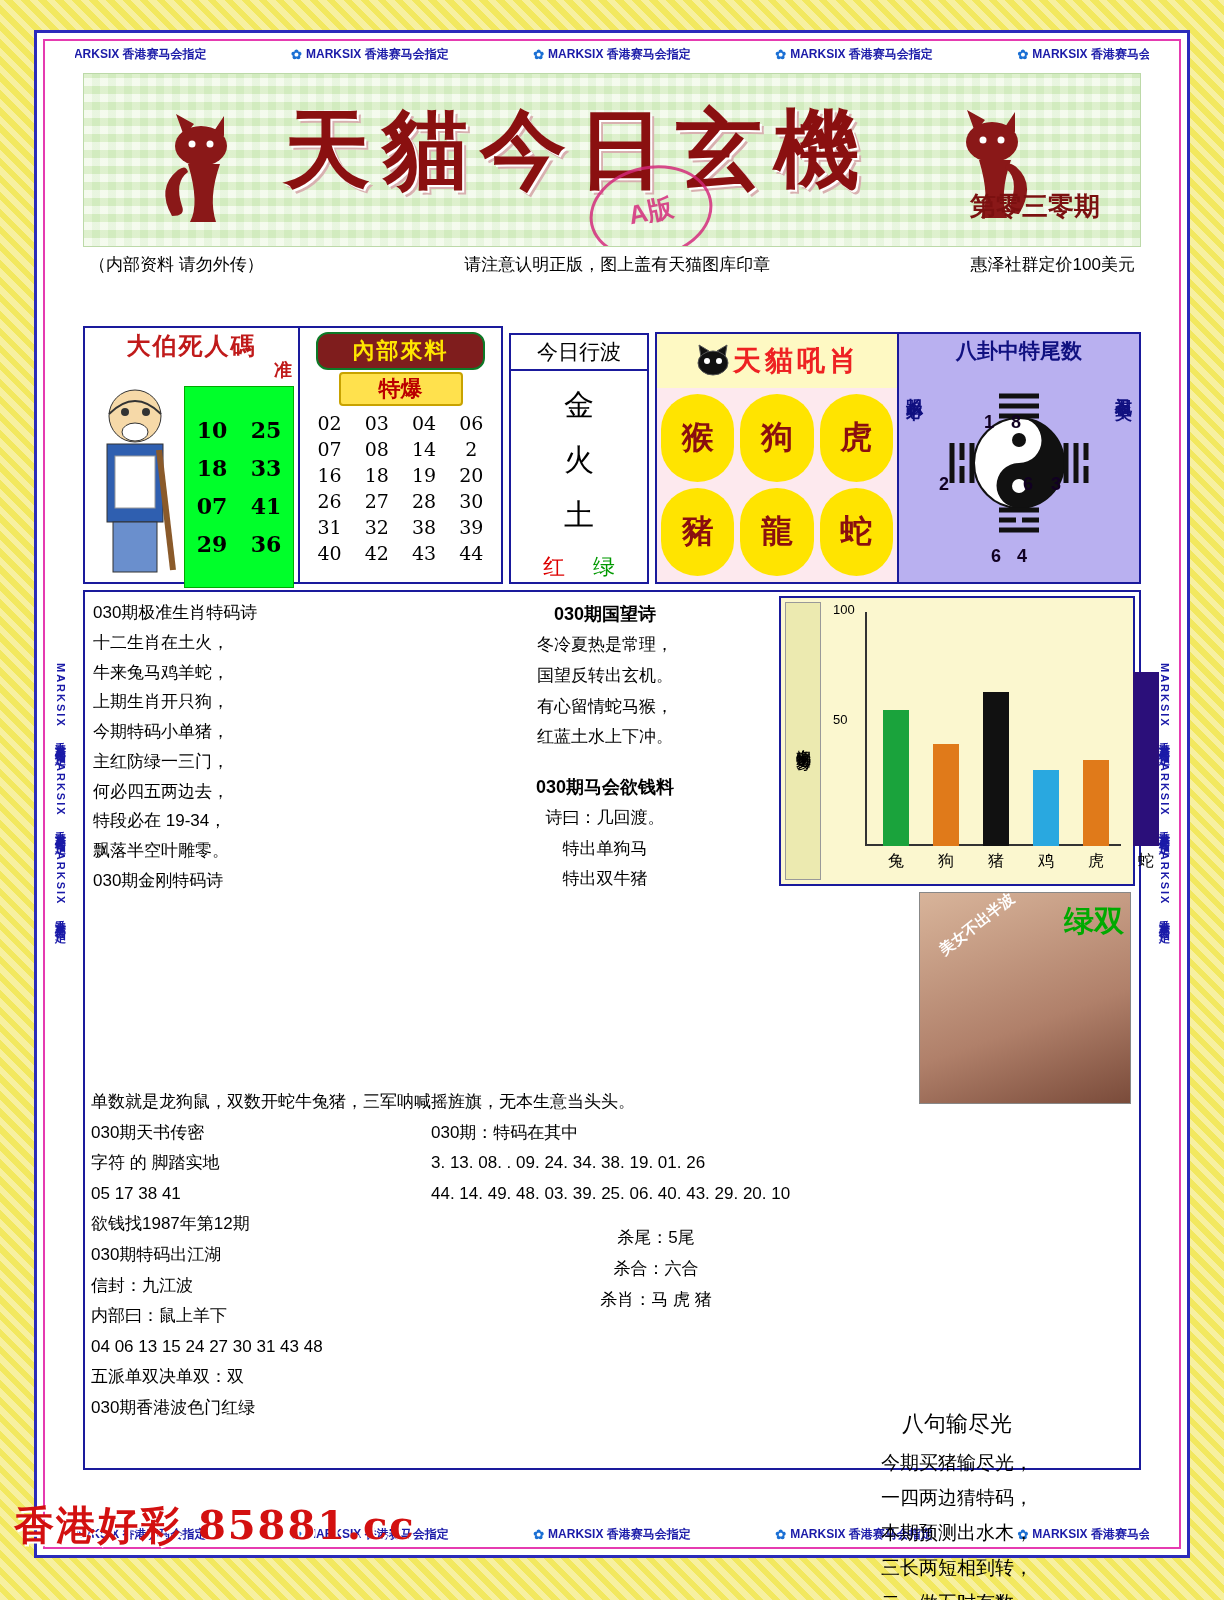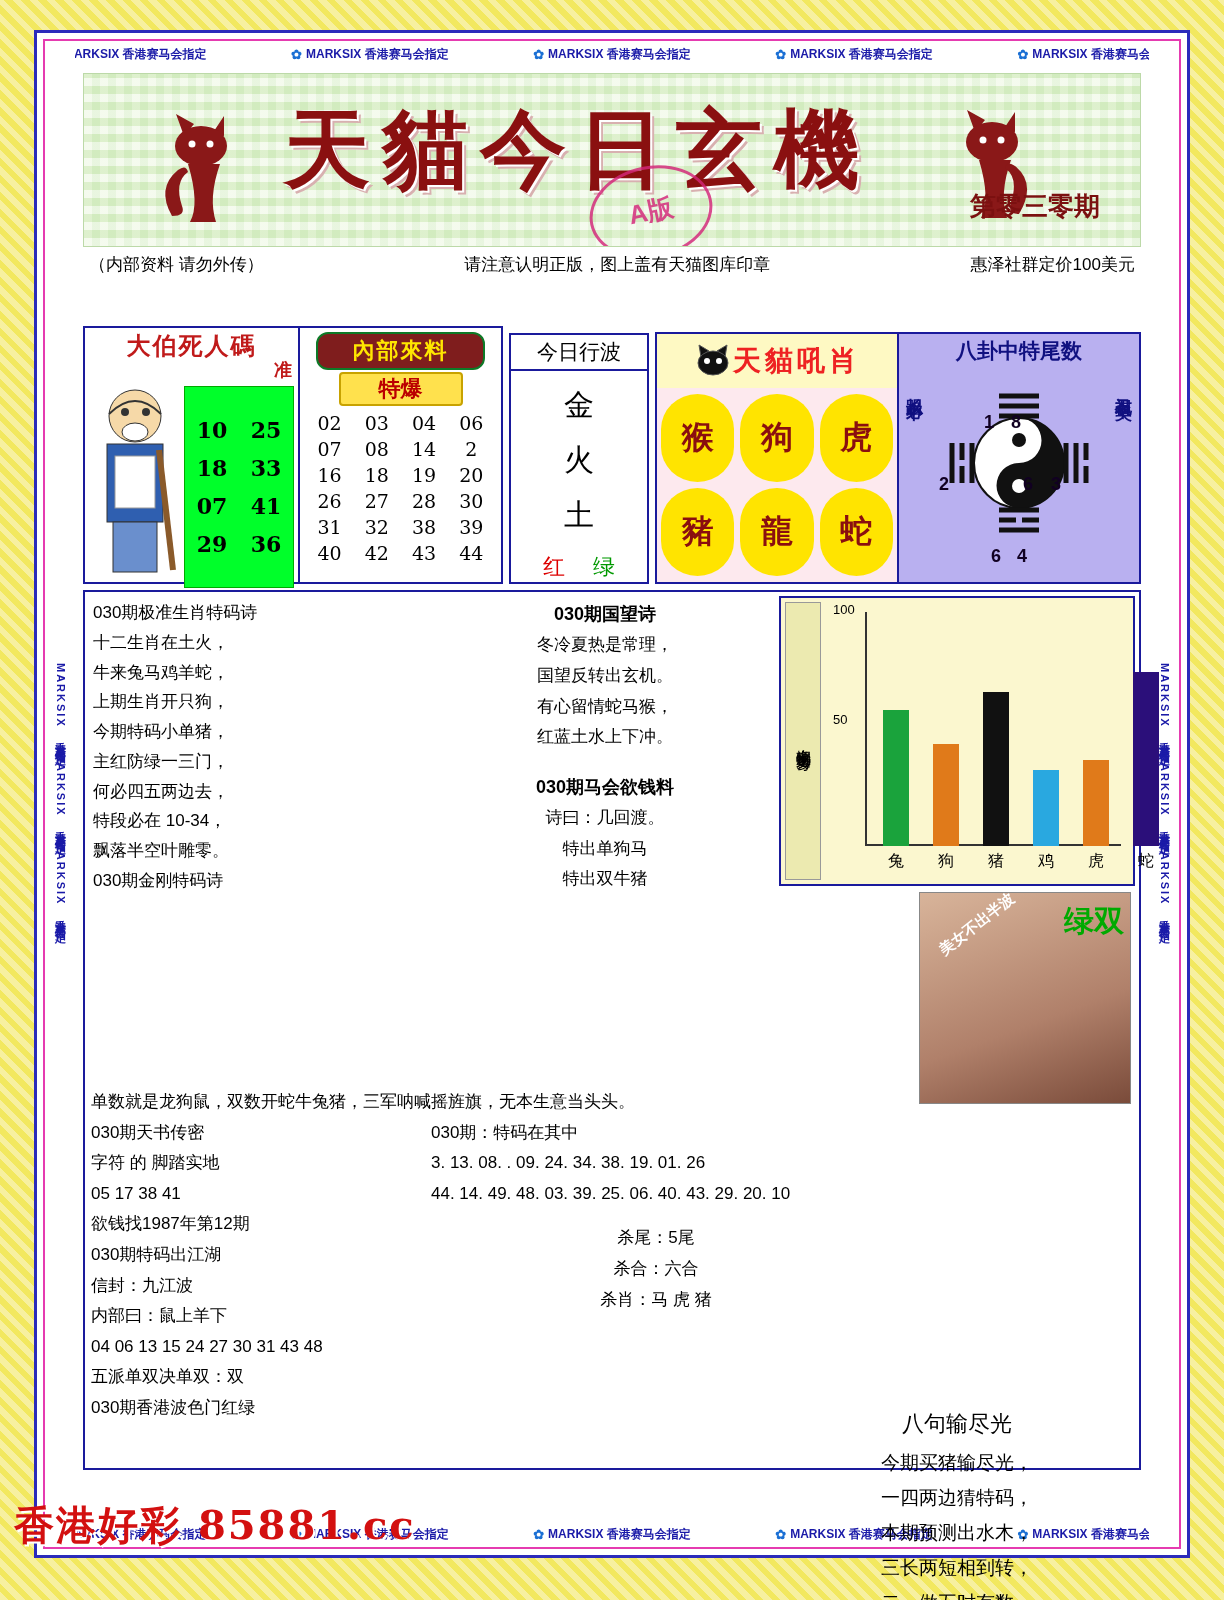--- a/index.html
+++ b/index.html
@@ -441,21 +441,21 @@
         <div class="main">
 
           <div class="col-left">
             <div>030期极准生肖特码诗</div>
             <div>十二生肖在土火，</div>
             <div>牛来兔马鸡羊蛇，</div>
             <div>上期生肖开只狗，</div>
             <div>今期特码小单猪，</div>
             <div>主红防绿一三门，</div>
             <div>何必四五两边去，</div>
-            <div>特段必在 10-34，</div>
+            <div>特段必在 19-34，</div>
             <div>飘落半空叶雕零。</div>
             <div>030期金刚特码诗</div>
           </div>
 
           <div class="col-mid">
             <div class="mid-h">030期国望诗</div>
             <div>冬冷夏热是常理，</div>
             <div>国望反转出玄机。</div>
             <div>有心留情蛇马猴，</div>
             <div>红蓝土水上下冲。</div>

